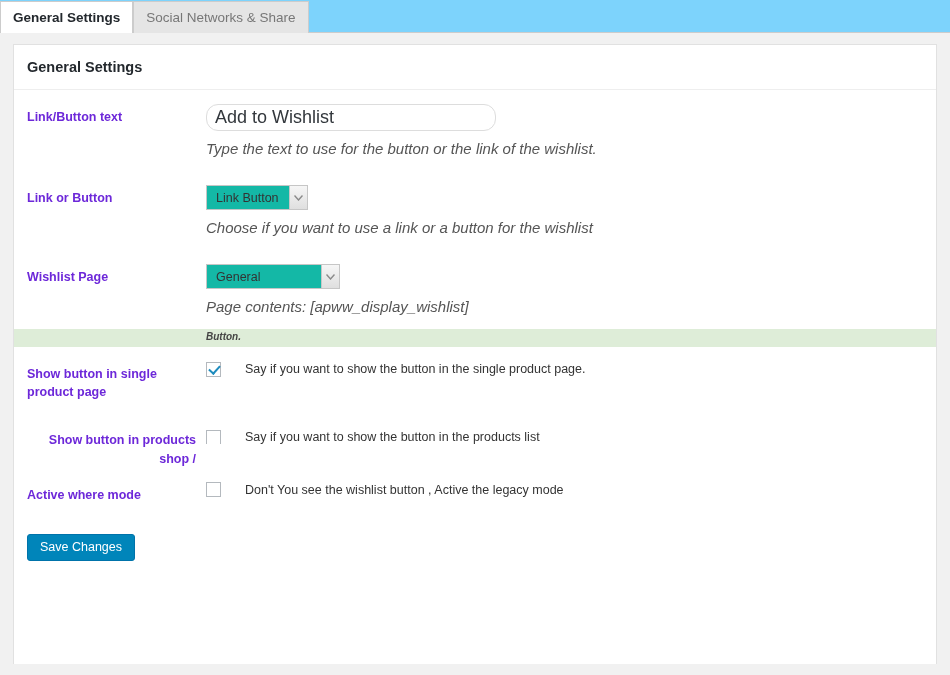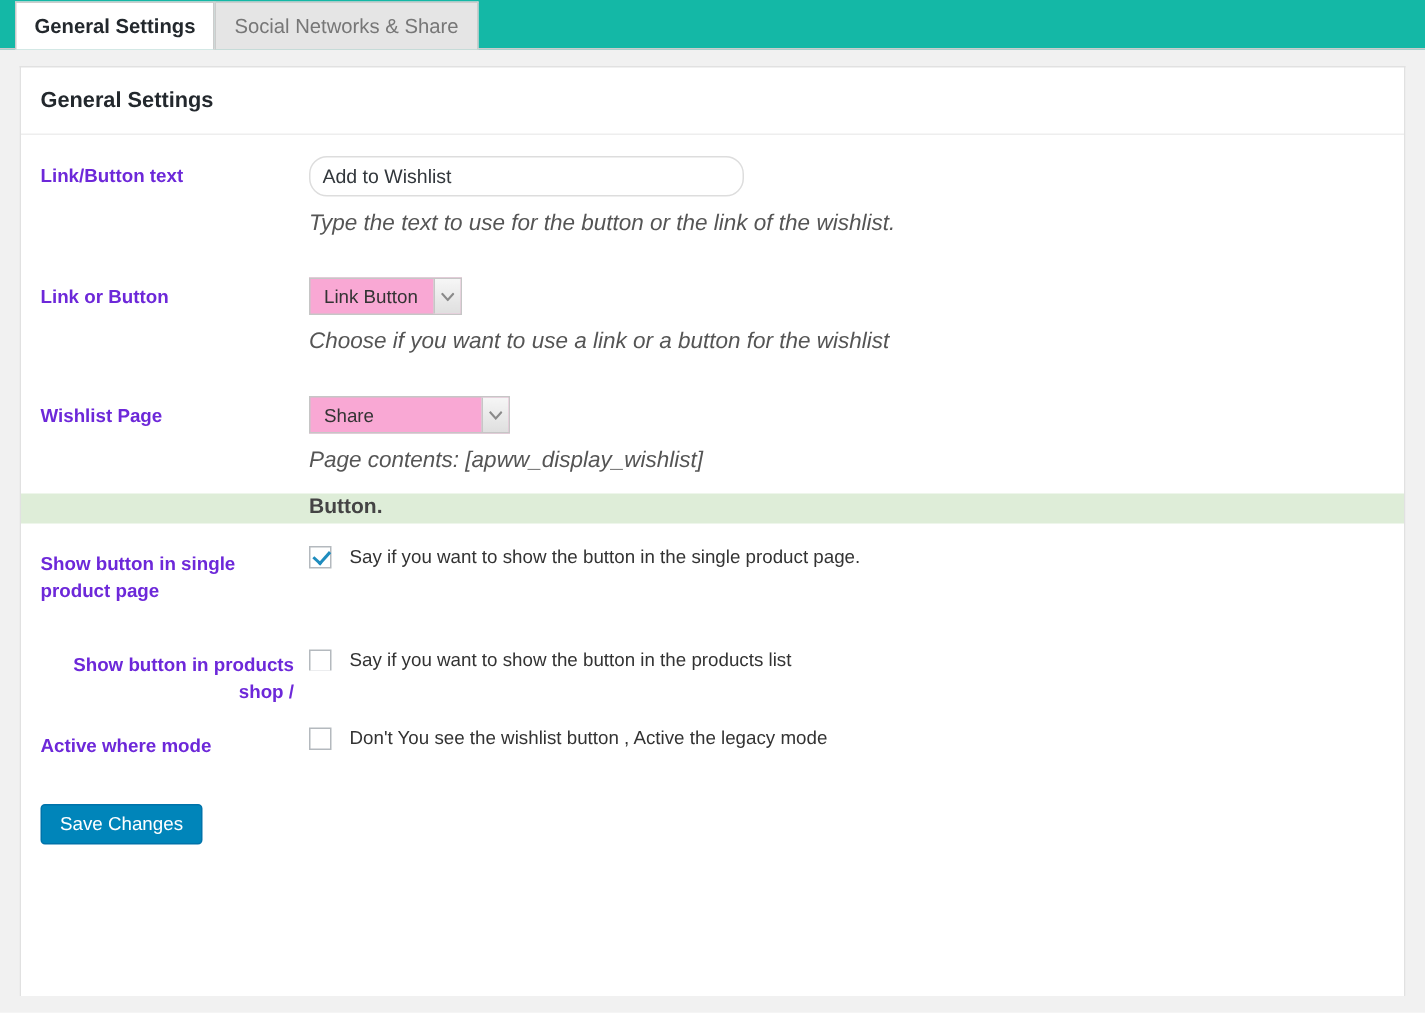--- a/index.html
+++ b/index.html
@@ -8,22 +8,21 @@
     width: 950px; height: 675px;
     background: #f1f1f1;
     font-family: "Liberation Sans", sans-serif;
     -webkit-font-smoothing: antialiased;
   }
 
   
   .tab-bar {
     position: relative;
     height: 33px;
-    padding-left: 10px;
-    background: #14b8a6;
+    background: #7dd3fc;
     border-bottom: 1px solid #ccc;
   }
   .tab {
     display: inline-block;
     vertical-align: bottom;
     height: 32px;
     line-height: 31px;
     padding: 0 12px;
     font-size: 13.5px;
     font-weight: bold;
@@ -94,35 +93,35 @@
     font-style: italic;
     font-size: 15px;
     color: #555;
   }
 
   
   input[type="text"].txt {
     width: 290px;
     height: 27px;
     padding: 2px 8px;
-    font-size: 13px;
+    font-size: 18px;
     color: #32373c;
     font-family: "Liberation Sans", sans-serif;
     border: 1px solid #ddd;
     background: #fff;
     border-radius: 12px;
     outline: none;
   }
 
   .sel {
     display: inline-flex;
     align-items: stretch;
     height: 25px;
     border: 1px solid #c6c6c6;
-    background: #f9a8d4;
+    background: #14b8a6;
     cursor: pointer;
     vertical-align: top;
   }
   .sel .sel-val {
     display: flex;
     align-items: center;
     padding: 0 10px 0 9px;
     font-size: 12.5px;
     color: #333;
     white-space: nowrap;
@@ -133,21 +132,21 @@
     background: linear-gradient(to bottom,#f6f6f6,#dfdfdf);
     display: flex;
     align-items: center;
     justify-content: center;
   }
   .sel .sel-arrow svg { display: block; }
   .sel-w1 .sel-val { min-width: 78px; }
   .sel-w2 .sel-val { min-width: 114px; }
   .sel-w3 .sel-val { min-width: 0; }
 
-  .cbline { display: flex; align-items: flex-end; gap: 12px; line-height: 16px; }
+  .cbline { display: flex; align-items: center; gap: 24px; line-height: 16px; }
   .cb {
     flex: 0 0 auto;
     width: 15px; height: 15px;
     border: 1px solid #b4b9be;
     background: #fff;
     position: relative;
     margin-top: 0px;
     cursor: pointer;
   }
   .cb.checked::after {
@@ -161,22 +160,23 @@
   }
   .cb-label { font-size: 12.5px; color: #333; white-space: nowrap; }
 
   
   .section-band td, .section-band th {
     background: #deedd8;
     padding: 0;
   }
   .section-band .band-inner {
     padding: 14px 0 14px 0;
-    font-size: 14px;
-    font-weight: bold;
+    font-size: 10px;
+    font-weight: bold;
+    font-style: italic;
     color: #444;
   }
   .section-band th .band-inner { padding-left: 13px; }
 
   
   .submit-wrap { padding: 12px 0 16px 13px; }
   .btn-primary {
     display: inline-block;
     background: #0085ba;
     border: 1px solid #0073aa;
@@ -227,21 +227,21 @@
             </span>
           </div>
           <span class="desc">Choose if you want to use a link or a button for the wishlist</span>
         </td>
       </tr>
 
       <tr>
         <th>Wishlist Page</th>
         <td>
           <div class="sel sel-w2">
-            <span class="sel-val">Share</span>
+            <span class="sel-val">General</span>
             <span class="sel-arrow">
               <svg width="9" height="6" viewBox="0 0 9 6">
                   <path d="M0.5 0.5 L4.5 5 L8.5 0.5" fill="none" stroke="#8a8a8a" stroke-width="1.4"></path>
                 </svg>
             </span>
           </div>
           <span class="desc">Page contents: [apww_display_wishlist]</span>
         </td>
       </tr>
 

